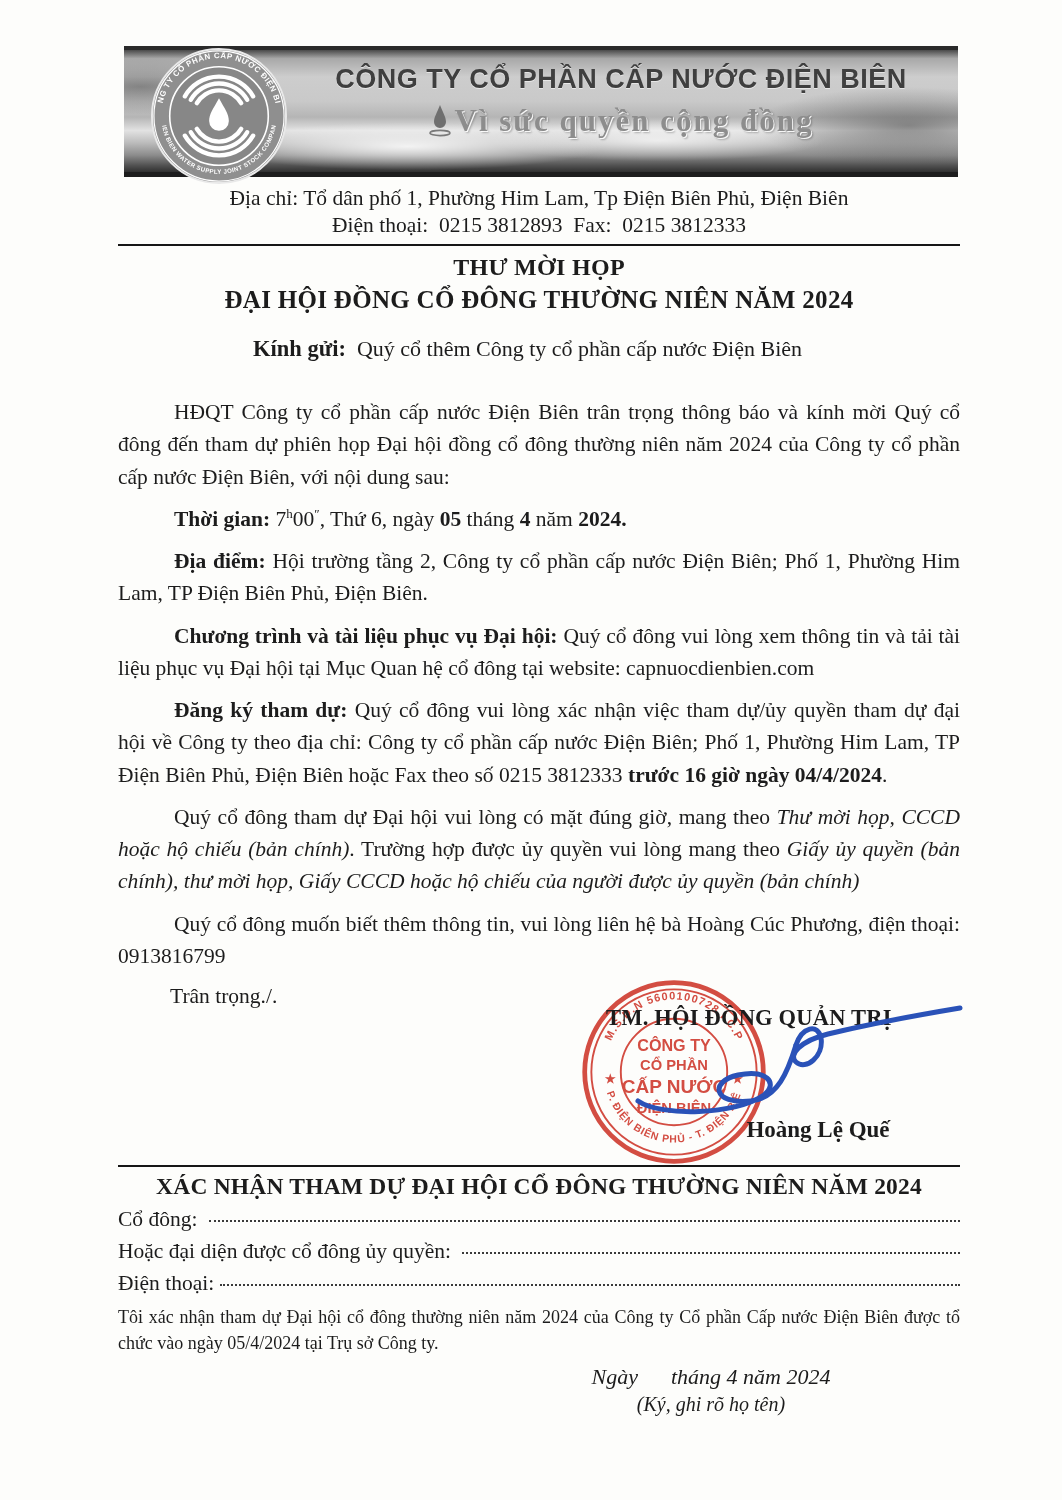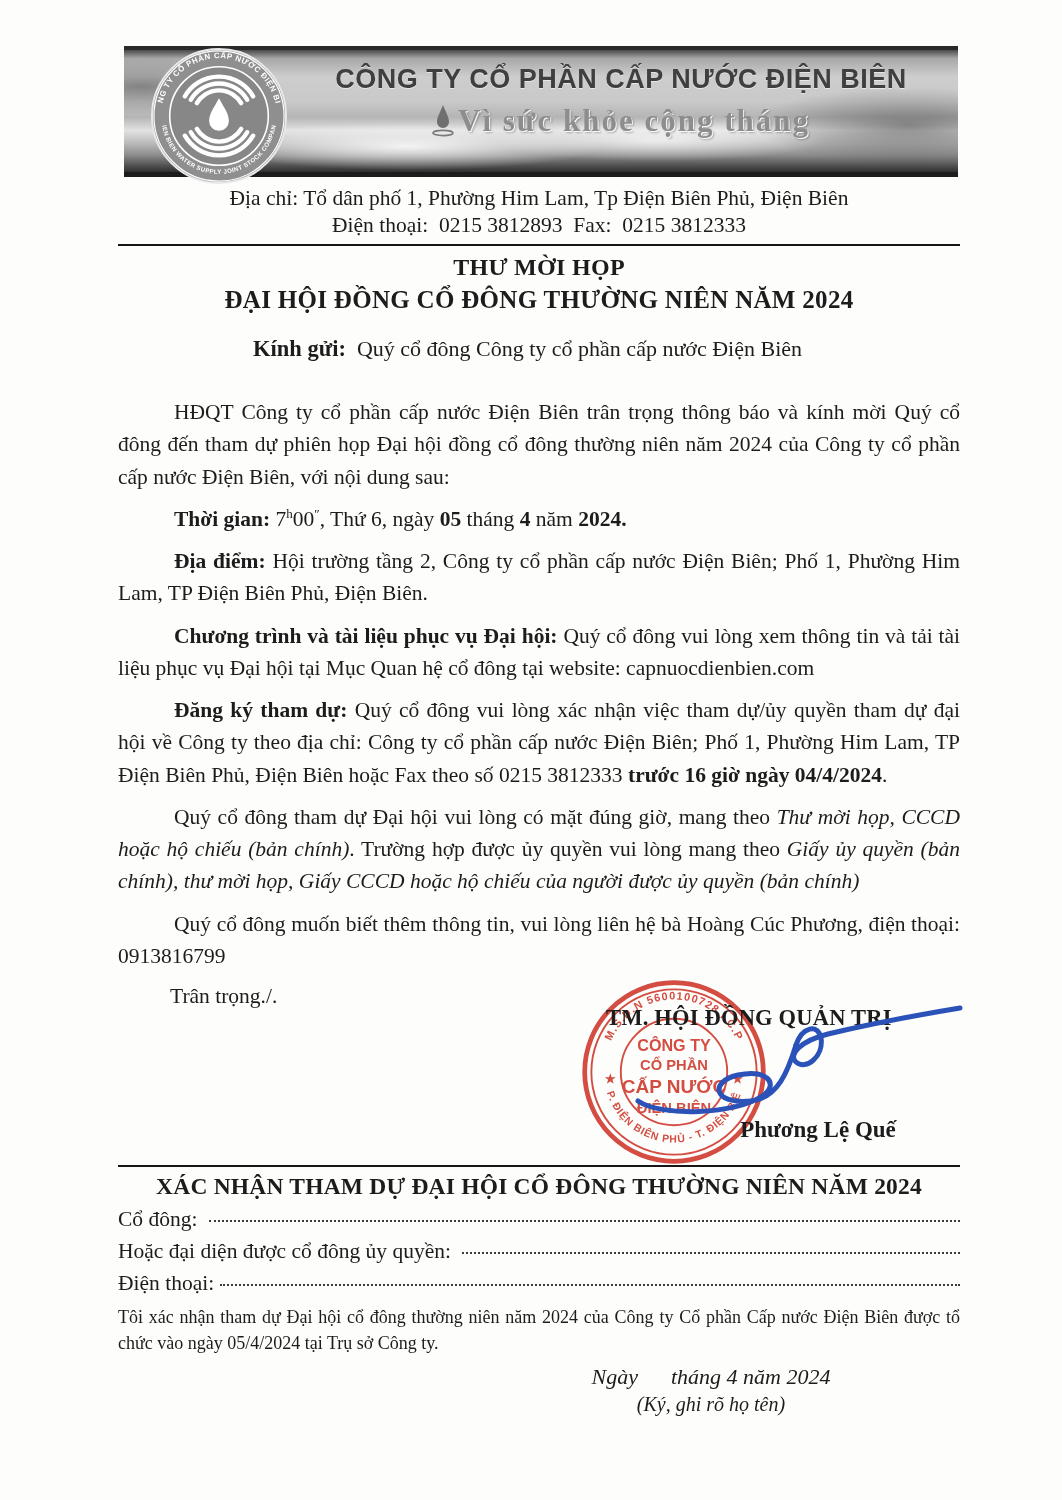--- a/index.html
+++ b/index.html
@@ -118,33 +118,33 @@
           <path d="M 70 52 C 64 63 60 68 60 75 a 10 10 0 0 0 20 0 c 0 -7 -4 -12 -10 -23 z" fill="#ffffff"></path>
         </svg>
       </div>
       <div class="banner-texts">
         <div class="company-name">CÔNG TY CỔ PHẦN CẤP NƯỚC ĐIỆN BIÊN</div>
         <div class="slogan-row">
           <svg width="22" height="36" viewBox="0 0 22 36">
             <path d="M 11 2 C 8 10 5 14 5 19 a 6 6 0 0 0 12 0 c 0 -5 -3 -9 -6 -17 z" fill="#6f6f6f"></path>
             <ellipse cx="11" cy="30" rx="10" ry="2.6" fill="none" stroke="#7a7a7a" stroke-width="1.6"></ellipse>
           </svg>
-          <span class="slogan">Vì sức khỏe cộng tháng</span>
+          <span class="slogan">Vì sức quyền cộng đồng</span>
         </div>
       </div>
     </div>
 
     <div class="addr">Địa chỉ: Tổ dân phố 1, Phường Him Lam, Tp Điện Biên Phủ, Điện Biên</div>
     <div class="addr" style="margin-top:2px">Điện thoại:  0215 3812893  Fax:  0215 3812333</div>
     <hr class="rule">
 
     <div class="title1">THƯ MỜI HỌP</div>
     <div class="title2">ĐẠI HỘI ĐỒNG CỔ ĐÔNG THƯỜNG NIÊN NĂM 2024</div>
 
-    <p class="greeting"><b>Kính gửi:</b>&nbsp; <span>Quý cổ đông Công ty cổ phần cấp nước Điện Biên</span></p>
+    <p class="greeting"><b>Kính gửi:</b>&nbsp; <span>Quý cổ thêm Công ty cổ phần cấp nước Điện Biên</span></p>
 
     <p class="para indent mt">HĐQT Công ty cổ phần cấp nước Điện Biên trân trọng thông báo và kính mời Quý cổ đông đến tham dự phiên họp Đại hội đồng cổ đông thường niên năm 2024 của Công ty cổ phần cấp nước Điện Biên, với nội dung sau:</p>
 
     <p class="para indent mtp"><b>Thời gian:</b> <span>7</span><sup class="sm">h</sup><span>00</span><sup class="sm">″</sup><span>, Thứ 6, ngày </span><b>05</b><span> tháng </span><b>4</b><span> năm </span><b>2024.</b></p>
 
     <p class="para indent mtp"><b>Địa điểm:</b> <span>Hội trường tầng 2, Công ty cổ phần cấp nước Điện Biên; Phố 1, Phường Him Lam, TP Điện Biên Phủ, Điện Biên.</span></p>
 
     <p class="para indent mtp"><b>Chương trình và tài liệu phục vụ Đại hội:</b> <span>Quý cổ đông vui lòng xem thông tin và tải tài liệu phục vụ Đại hội tại Mục Quan hệ cổ đông tại website: capnuocdienbien.com</span></p>
 
     <p class="para indent mtp"><b>Đăng ký tham dự:</b> <span>Quý cổ đông vui lòng xác nhận việc tham dự/ủy quyền tham dự đại hội về Công ty theo địa chỉ: Công ty cổ phần cấp nước Điện Biên; Phố 1, Phường Him Lam, TP Điện Biên Phủ, Điện Biên hoặc Fax theo số 0215 3812333 </span><b>trước 16 giờ ngày 04/4/2024</b><span>.</span></p>
@@ -184,21 +184,21 @@
 
       <div class="sig-title">TM. HỘI ĐỒNG QUẢN TRỊ</div>
 
       <svg class="sig-ink" viewBox="0 0 350 132">
         <g stroke="#2a52b8" stroke-width="5" fill="none" stroke-linecap="round" stroke-linejoin="round">
           <path d="M 22 100 C 45 116 120 114 148 94 C 163 82 150 68 122 74 C 94 80 96 104 135 100 C 162 97 172 70 180 44"></path>
           <path d="M 180 44 C 186 26 202 22 205 37 C 208 55 190 70 180 61 C 172 54 184 40 212 33 C 262 21 302 14 344 7"></path>
         </g>
       </svg>
 
-      <div class="sig-name">Phương Lệ Quế</div>
+      <div class="sig-name">Hoàng Lệ Quế</div>
     </div>
 
     <hr class="rule2">
     <div class="conf-title">XÁC NHẬN THAM DỰ ĐẠI HỘI CỔ ĐÔNG THƯỜNG NIÊN NĂM 2024</div>
 
     <div class="dotline">
       <span class="lbl">Cổ đông: </span>
       <span class="dots"></span>
     </div>
     <div class="dotline">

